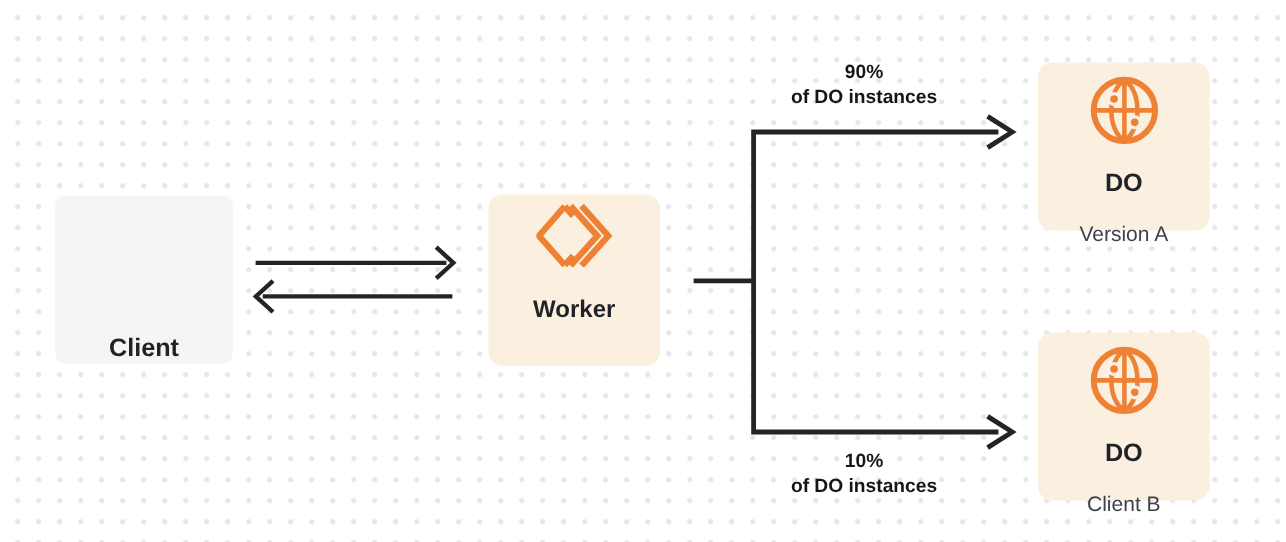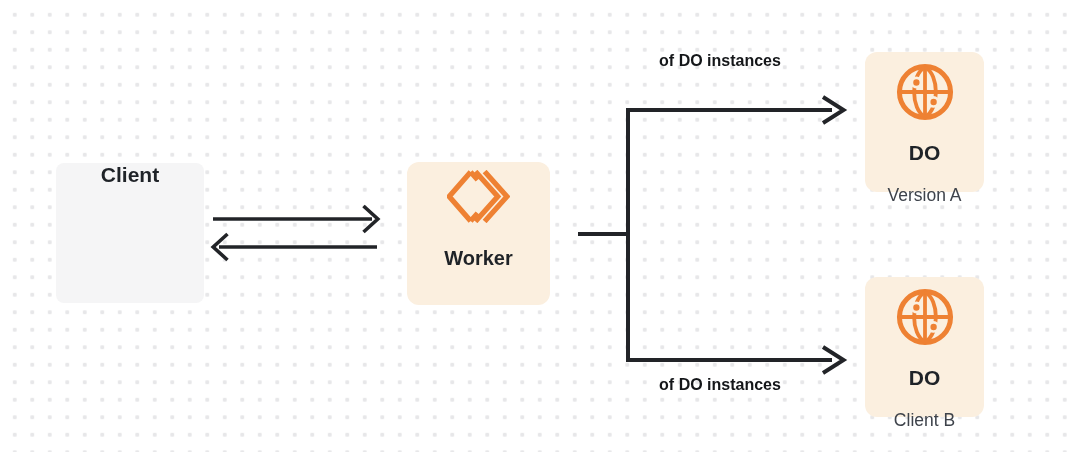--- a/index.html
+++ b/index.html
@@ -42,25 +42,25 @@
   svg.connectors path.w4 { stroke-width: 4; }
   svg.connectors path.w35 { stroke-width: 3.6; }
 
   .node {
     position: absolute;
     display: flex;
     flex-direction: column;
     align-items: center;
   }
   .client-node {
-    left: 56px; top: 163px;
+    left: 46px; top: 163px;
     width: 148px; height: 140px;
     background: var(--node-gray);
     border-radius: 8px;
-    justify-content: flex-start;
+    justify-content: flex-end;
   }
   .client-node .node-label {
     font-size: 21px;
     font-weight: 700;
     color: var(--title-text);
   }
   .worker-node {
     left: 407px; top: 162px;
     width: 143px; height: 143px;
     background: var(--node-peach);
@@ -68,21 +68,21 @@
     padding-top: 8px;
   }
   .worker-node .node-label {
     margin-top: 24px;
     font-size: 20px;
     font-weight: 700;
     color: var(--title-text);
   }
   .do-node {
     left: 865px;
-    width: 119px; height: 140px;
+    width: 143px; height: 140px;
     background: var(--node-peach);
     border-radius: 12px;
     padding-top: 11px;
   }
   .do-a { top: 52px; }
   .do-b { top: 277px; }
   .do-title {
     margin-top: 20px;
     font-size: 21px;
     font-weight: 700;
@@ -150,24 +150,26 @@
       <svg width="63" height="53" viewBox="0 0 72 60">
         <path class="orange-stroke" stroke-width="6" d="M27 2 L35 11 M27 2 L2.5 30 L27 58 M27 58 L35 49"></path>
         <path class="orange-stroke" stroke-width="6" d="M32.5 1.5 L58 30 L32.5 58.5"></path>
         <path class="orange-stroke" stroke-width="6" d="M43 1.5 L68.5 30 L43 58.5"></path>
       </svg>
     </span>
     <span class="node-label">Worker</span>
   </div>
 
   <div class="edge-label top">
+    <div>90%</div>
     <div>of DO instances</div>
   </div>
 
   <div class="edge-label bottom">
+    <div>10%</div>
     <div>of DO instances</div>
   </div>
 
   <div class="node do-node do-a">
     <span class="icon">
       <svg width="58" height="58" viewBox="0 0 64 64">
         <circle class="orange-stroke" stroke-width="5.5" cx="32" cy="32" r="28.2" fill="none"></circle>
         <line class="orange-stroke" stroke-width="4.2" x1="5.5" y1="32" x2="58.5" y2="32"></line>
         <line class="orange-stroke" stroke-width="4.2" x1="32" y1="4.5" x2="32" y2="59.5"></line>
         <path class="orange-stroke" stroke-width="4.2" d="M32 4.5 C16 13, 16 51, 32 59.5"></path>

